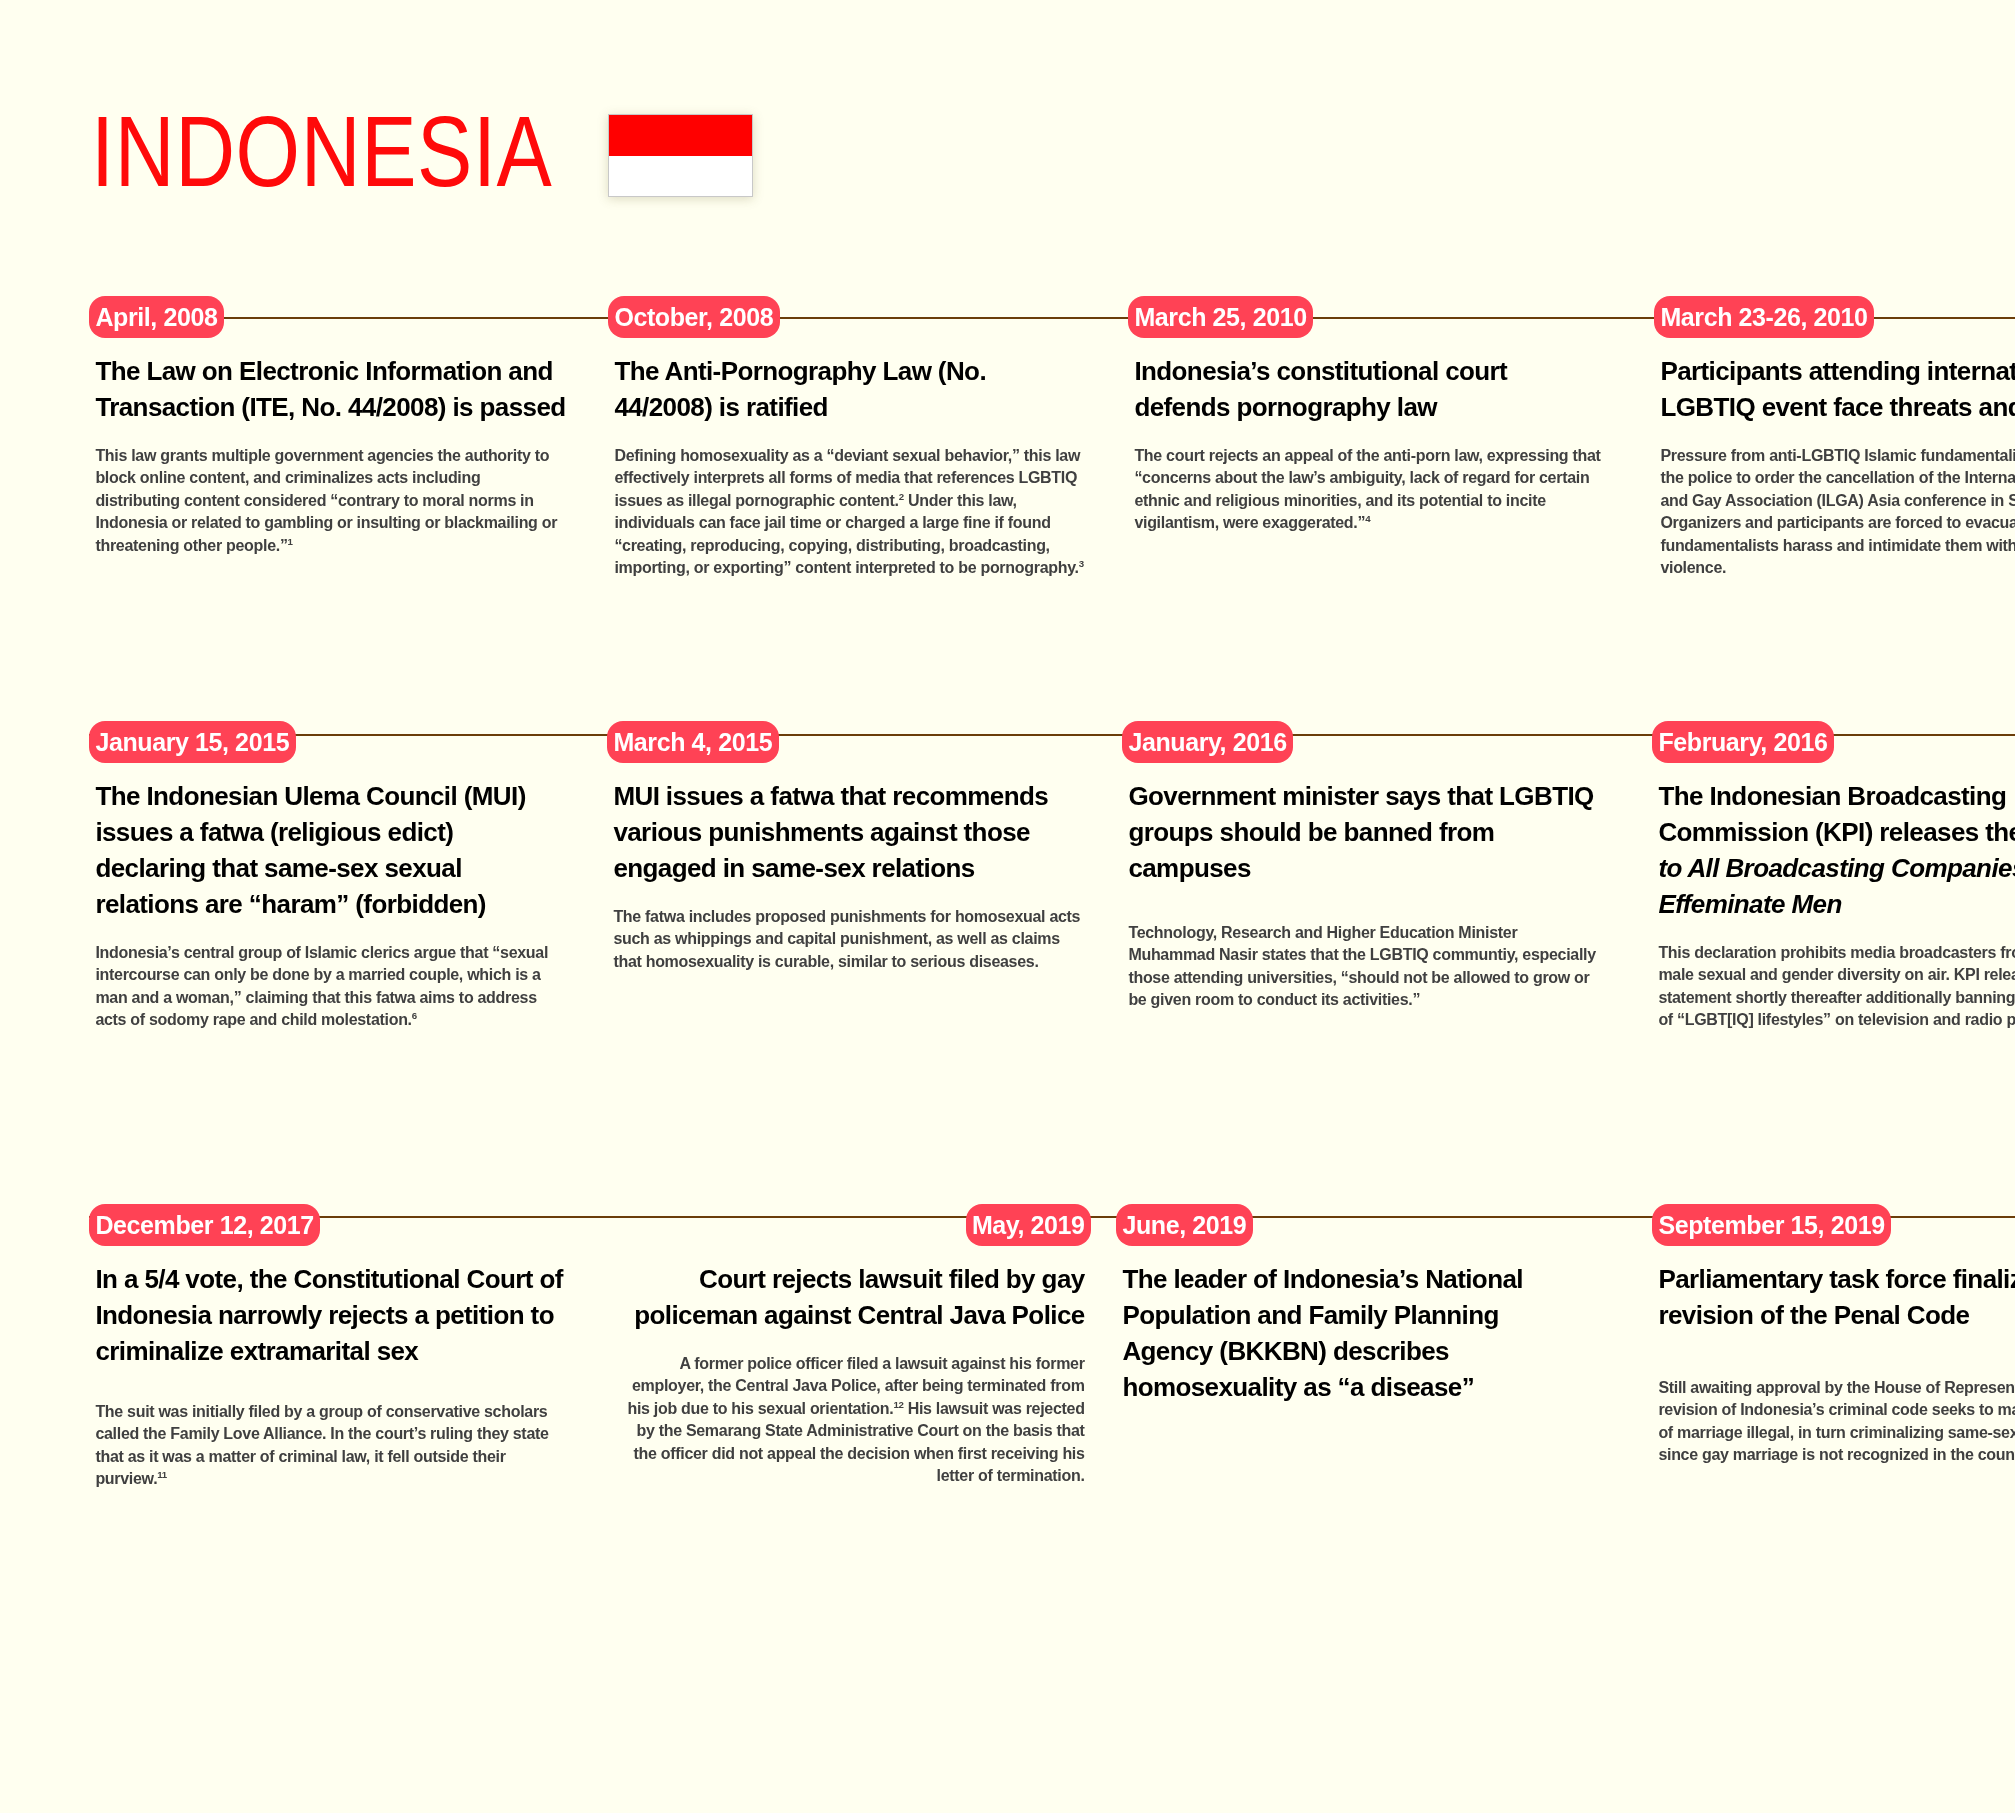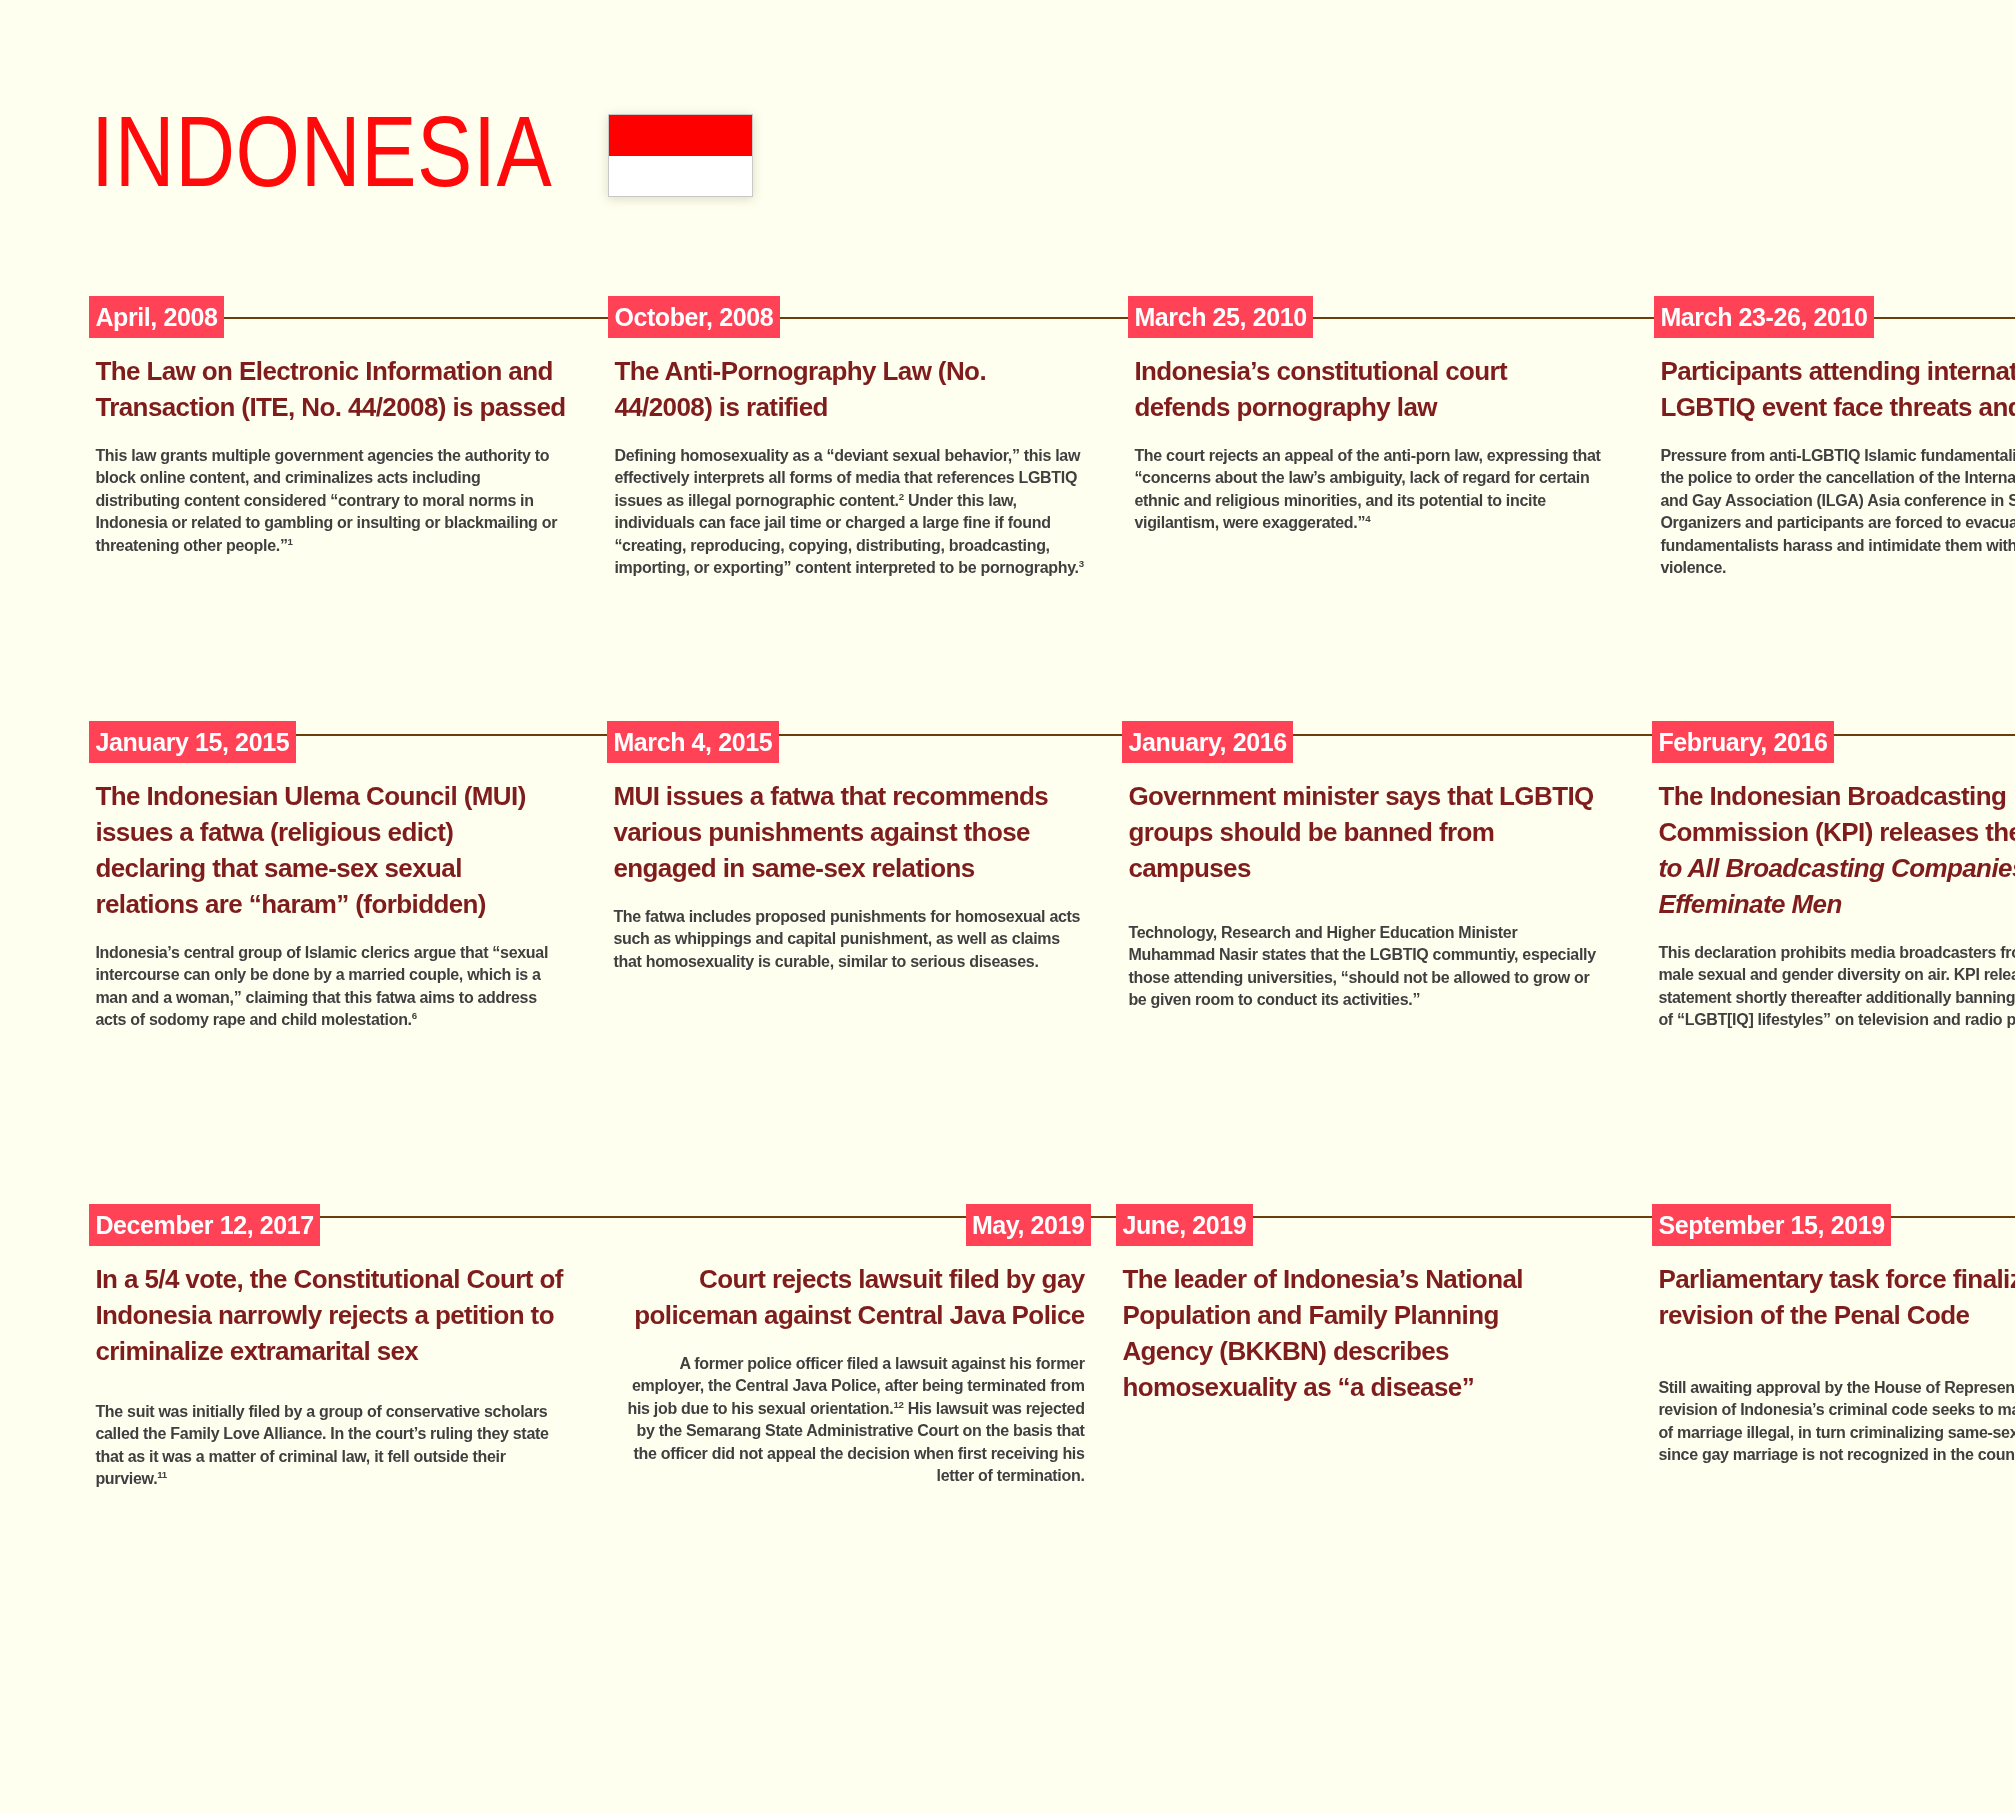--- a/index.html
+++ b/index.html
@@ -28,25 +28,26 @@
   .line {
     position: absolute; height: 2.4px; background: #6b3e0a;
   }
   .event { position: absolute; width: 484px; }
   .badge {
     display: inline-block; background: #ff4255; color: #fff;
     font-family: "Liberation Sans", sans-serif; font-weight: 700;
     font-size: 25px; line-height: 42px; padding: 0 6.4px;
     position: relative; z-index: 2; white-space: nowrap;
     letter-spacing: -0.4px;
+    border-radius: 16px;
   }
   .headline {
     margin: 14.5px 0 0 0; padding: 0 6.4px;
     font-family: "Liberation Sans", sans-serif; font-weight: 700;
-    font-size: 26px; line-height: 36px; color: #7f1d1d;
+    font-size: 26px; line-height: 36px; color: #000000;
     letter-spacing: -0.6px;
   }
   .headline i { font-style: italic; }
   .body {
     margin: 20px 0 0 0; padding: 0 6.4px;
     font-family: "Liberation Sans", sans-serif; font-weight: 700;
     font-size: 16px; line-height: 22.6px; color: #404040;
     letter-spacing: -0.3px;
   }
   sup { font-size: 9.7px; line-height: 0; vertical-align: super; }

